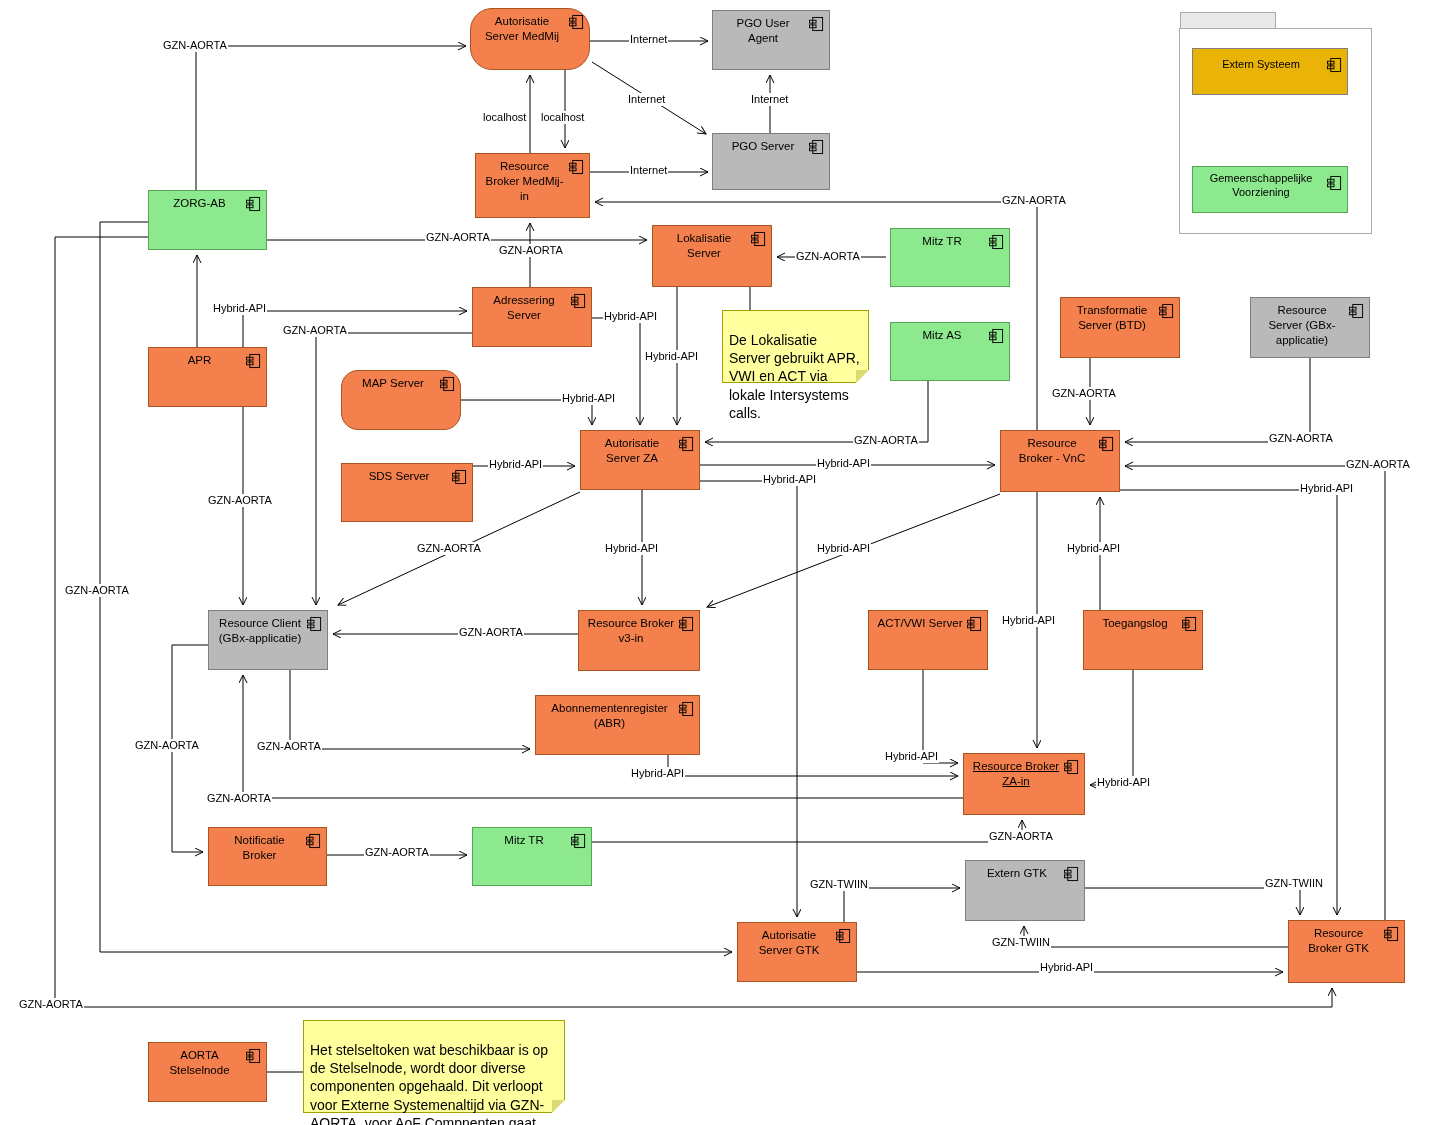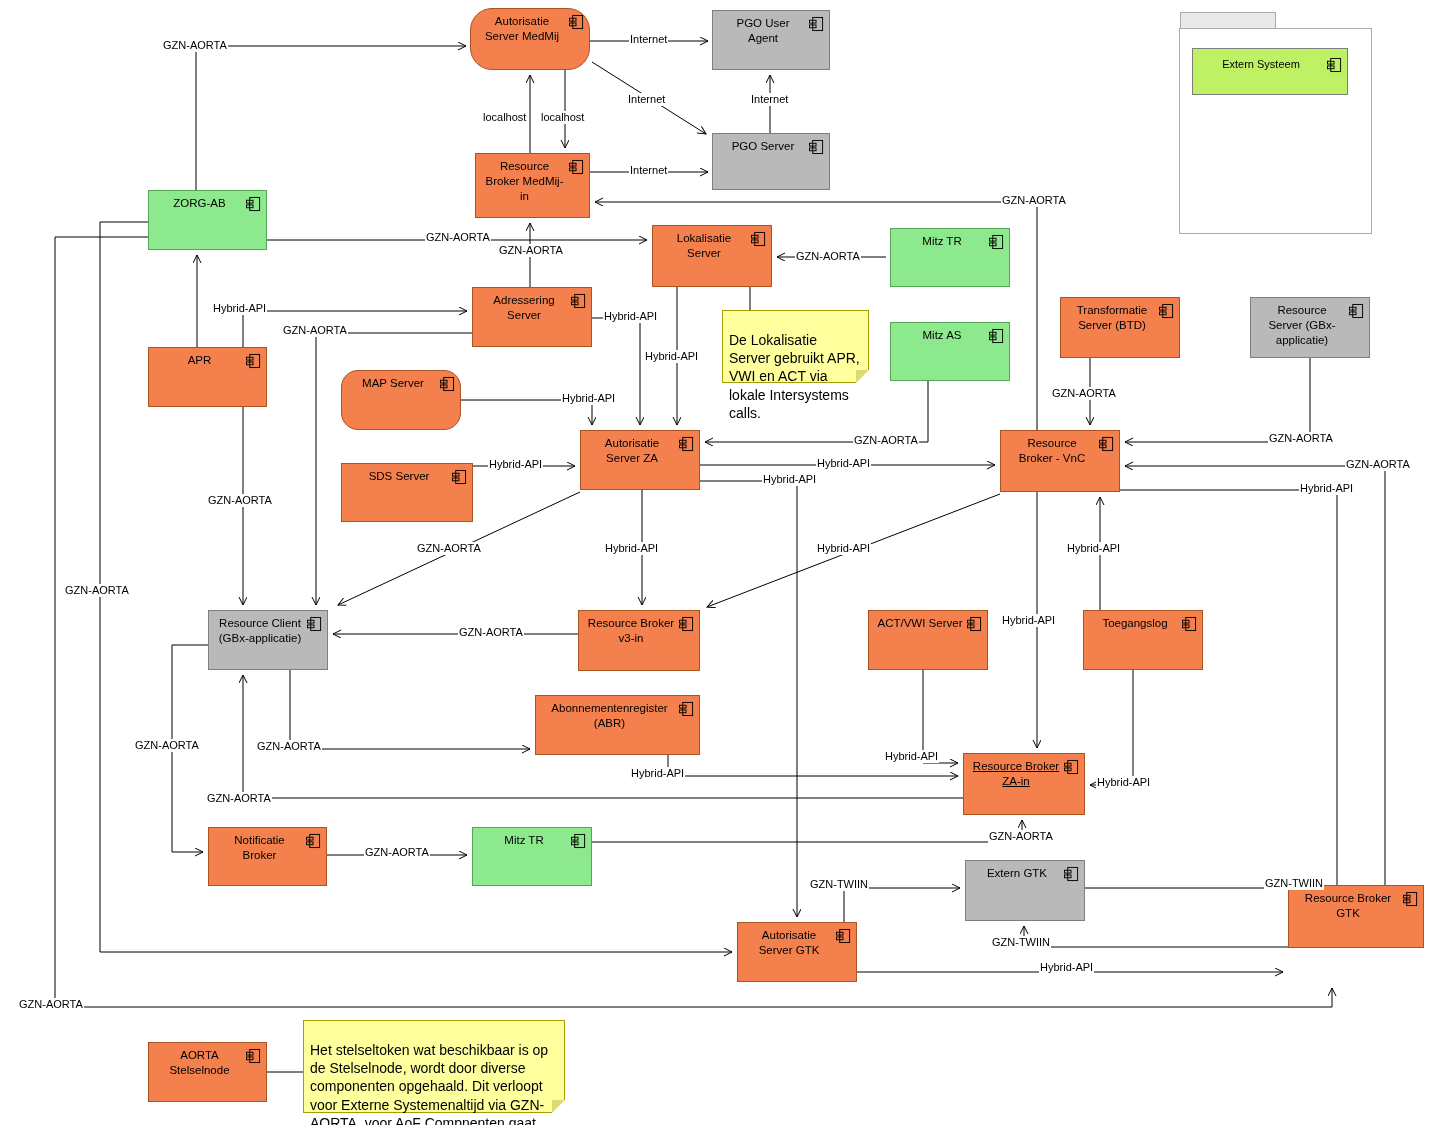--- a/index.html
+++ b/index.html
@@ -19,21 +19,21 @@
         padding:20px 6px;text-align:left;}
   .note .fold{position:absolute;right:-1px;bottom:-1px;width:0;height:0;
         border-top:13px solid #DBDB72;border-right:13px solid #fff;}
   #legend{position:absolute;left:1179px;top:12px;z-index:2;}
   #legend-tab{position:absolute;left:1px;top:0;width:96px;height:17px;background:#E9E9E9;
         border:1px solid #ABABAB;box-sizing:border-box;font-size:11px;padding:13px 4px;}
   #legend-body{position:absolute;left:0;top:16px;width:193px;height:206px;background:#fff;
         border:1px solid #ABABAB;box-sizing:border-box;}
   .legend-item{position:absolute;left:12px;width:156px;height:47px;box-sizing:border-box;
         font-size:11px;line-height:1.3;text-align:center;padding:8px 26px 4px 8px;}
-  .legend-item.extern{background:#bef264;border:1px solid #7F7F7F;}
+  .legend-item.extern{background:#eab308;border:1px solid #7F7F7F;}
   .legend-item.aof{background:#F4804D;border:1px solid #A85522;}
   .legend-item.common{background:#8DE98D;border:1px solid #55A555;padding-top:4px;}
   .legend-item .cicon{top:8px;}
 </style>
 </head>
 <body>
 
 <div id="canvas">
   <svg id="edges" width="1437" height="1125" viewBox="0 0 1437 1125">
     <defs>
@@ -217,21 +217,21 @@
       <div class="node extern" style="left: 965px; top: 860px; width: 120px; height: 61px;"><span>Extern GTK</span><svg class="cicon" width="15" height="16" viewBox="0 0 16 17">
           <rect x="4" y="1.5" width="10.5" height="14" fill="none" stroke="#000"></rect>
           <rect x="0.5" y="4.5" width="7" height="3" fill="#fff" fill-opacity="0" stroke="#000"></rect>
           <rect x="0.5" y="9.5" width="7" height="3" fill="#fff" fill-opacity="0" stroke="#000"></rect>
         </svg></div>
       <div class="node aof" style="left: 737px; top: 922px; width: 120px; height: 60px;"><span>Autorisatie Server GTK</span><svg class="cicon" width="15" height="16" viewBox="0 0 16 17">
           <rect x="4" y="1.5" width="10.5" height="14" fill="none" stroke="#000"></rect>
           <rect x="0.5" y="4.5" width="7" height="3" fill="#fff" fill-opacity="0" stroke="#000"></rect>
           <rect x="0.5" y="9.5" width="7" height="3" fill="#fff" fill-opacity="0" stroke="#000"></rect>
         </svg></div>
-      <div class="node aof" style="left: 1288px; top: 885px; width: 136px; height: 63px;"><span>Resource Broker GTK</span><svg class="cicon" width="15" height="16" viewBox="0 0 16 17">
+      <div class="node aof" style="left: 1288px; top: 920px; width: 117px; height: 63px;"><span>Resource Broker GTK</span><svg class="cicon" width="15" height="16" viewBox="0 0 16 17">
           <rect x="4" y="1.5" width="10.5" height="14" fill="none" stroke="#000"></rect>
           <rect x="0.5" y="4.5" width="7" height="3" fill="#fff" fill-opacity="0" stroke="#000"></rect>
           <rect x="0.5" y="9.5" width="7" height="3" fill="#fff" fill-opacity="0" stroke="#000"></rect>
         </svg></div>
       <div class="node aof" style="left: 148px; top: 1042px; width: 119px; height: 60px;"><span>AORTA Stelselnode</span><svg class="cicon" width="15" height="16" viewBox="0 0 16 17">
           <rect x="4" y="1.5" width="10.5" height="14" fill="none" stroke="#000"></rect>
           <rect x="0.5" y="4.5" width="7" height="3" fill="#fff" fill-opacity="0" stroke="#000"></rect>
           <rect x="0.5" y="9.5" width="7" height="3" fill="#fff" fill-opacity="0" stroke="#000"></rect>
         </svg></div>
     </div>
@@ -288,15 +288,20 @@
     </div>
 
   <div id="legend">
     <div id="legend-tab">Legenda</div>
     <div id="legend-body">
         <div class="legend-item extern" style="top: 19px;"><span>Extern Systeem</span><svg class="cicon" width="15" height="16" viewBox="0 0 16 17">
             <rect x="4" y="1.5" width="10.5" height="14" fill="none" stroke="#000"></rect>
             <rect x="0.5" y="4.5" width="7" height="3" fill="#fff" fill-opacity="0" stroke="#000"></rect>
             <rect x="0.5" y="9.5" width="7" height="3" fill="#fff" fill-opacity="0" stroke="#000"></rect>
           </svg></div>
+        <div class="legend-item common" style="top: 137px;"><span>Gemeenschappelijke Voorziening</span><svg class="cicon" width="15" height="16" viewBox="0 0 16 17">
+            <rect x="4" y="1.5" width="10.5" height="14" fill="none" stroke="#000"></rect>
+            <rect x="0.5" y="4.5" width="7" height="3" fill="#fff" fill-opacity="0" stroke="#000"></rect>
+            <rect x="0.5" y="9.5" width="7" height="3" fill="#fff" fill-opacity="0" stroke="#000"></rect>
+          </svg></div>
       </div>
   </div>
 </div>
 
 </body></html>

